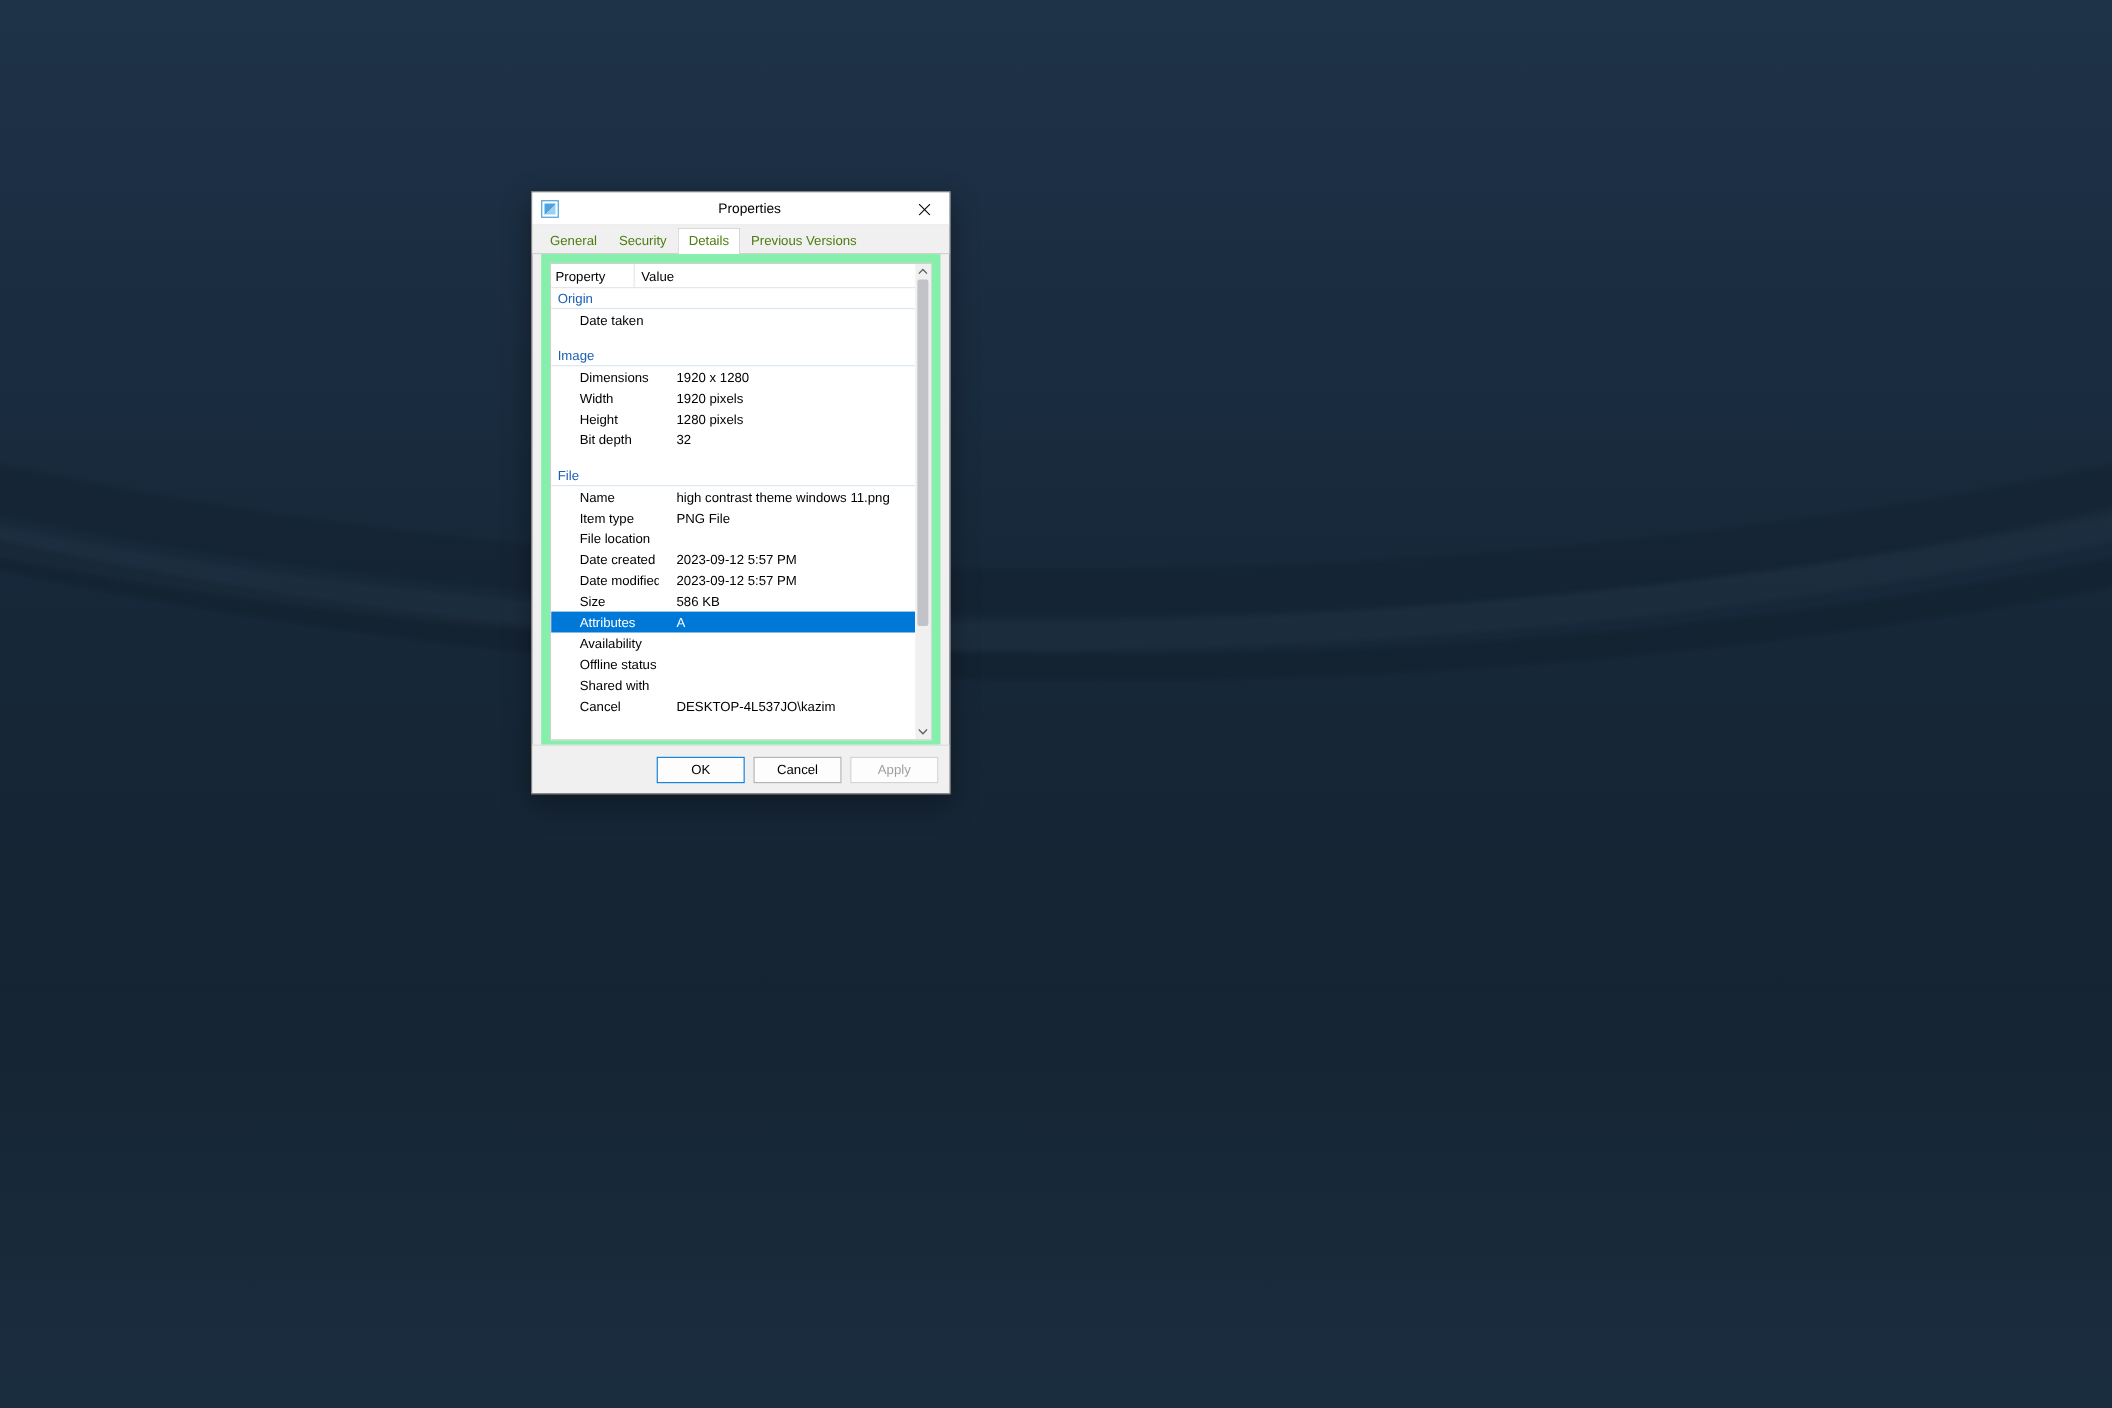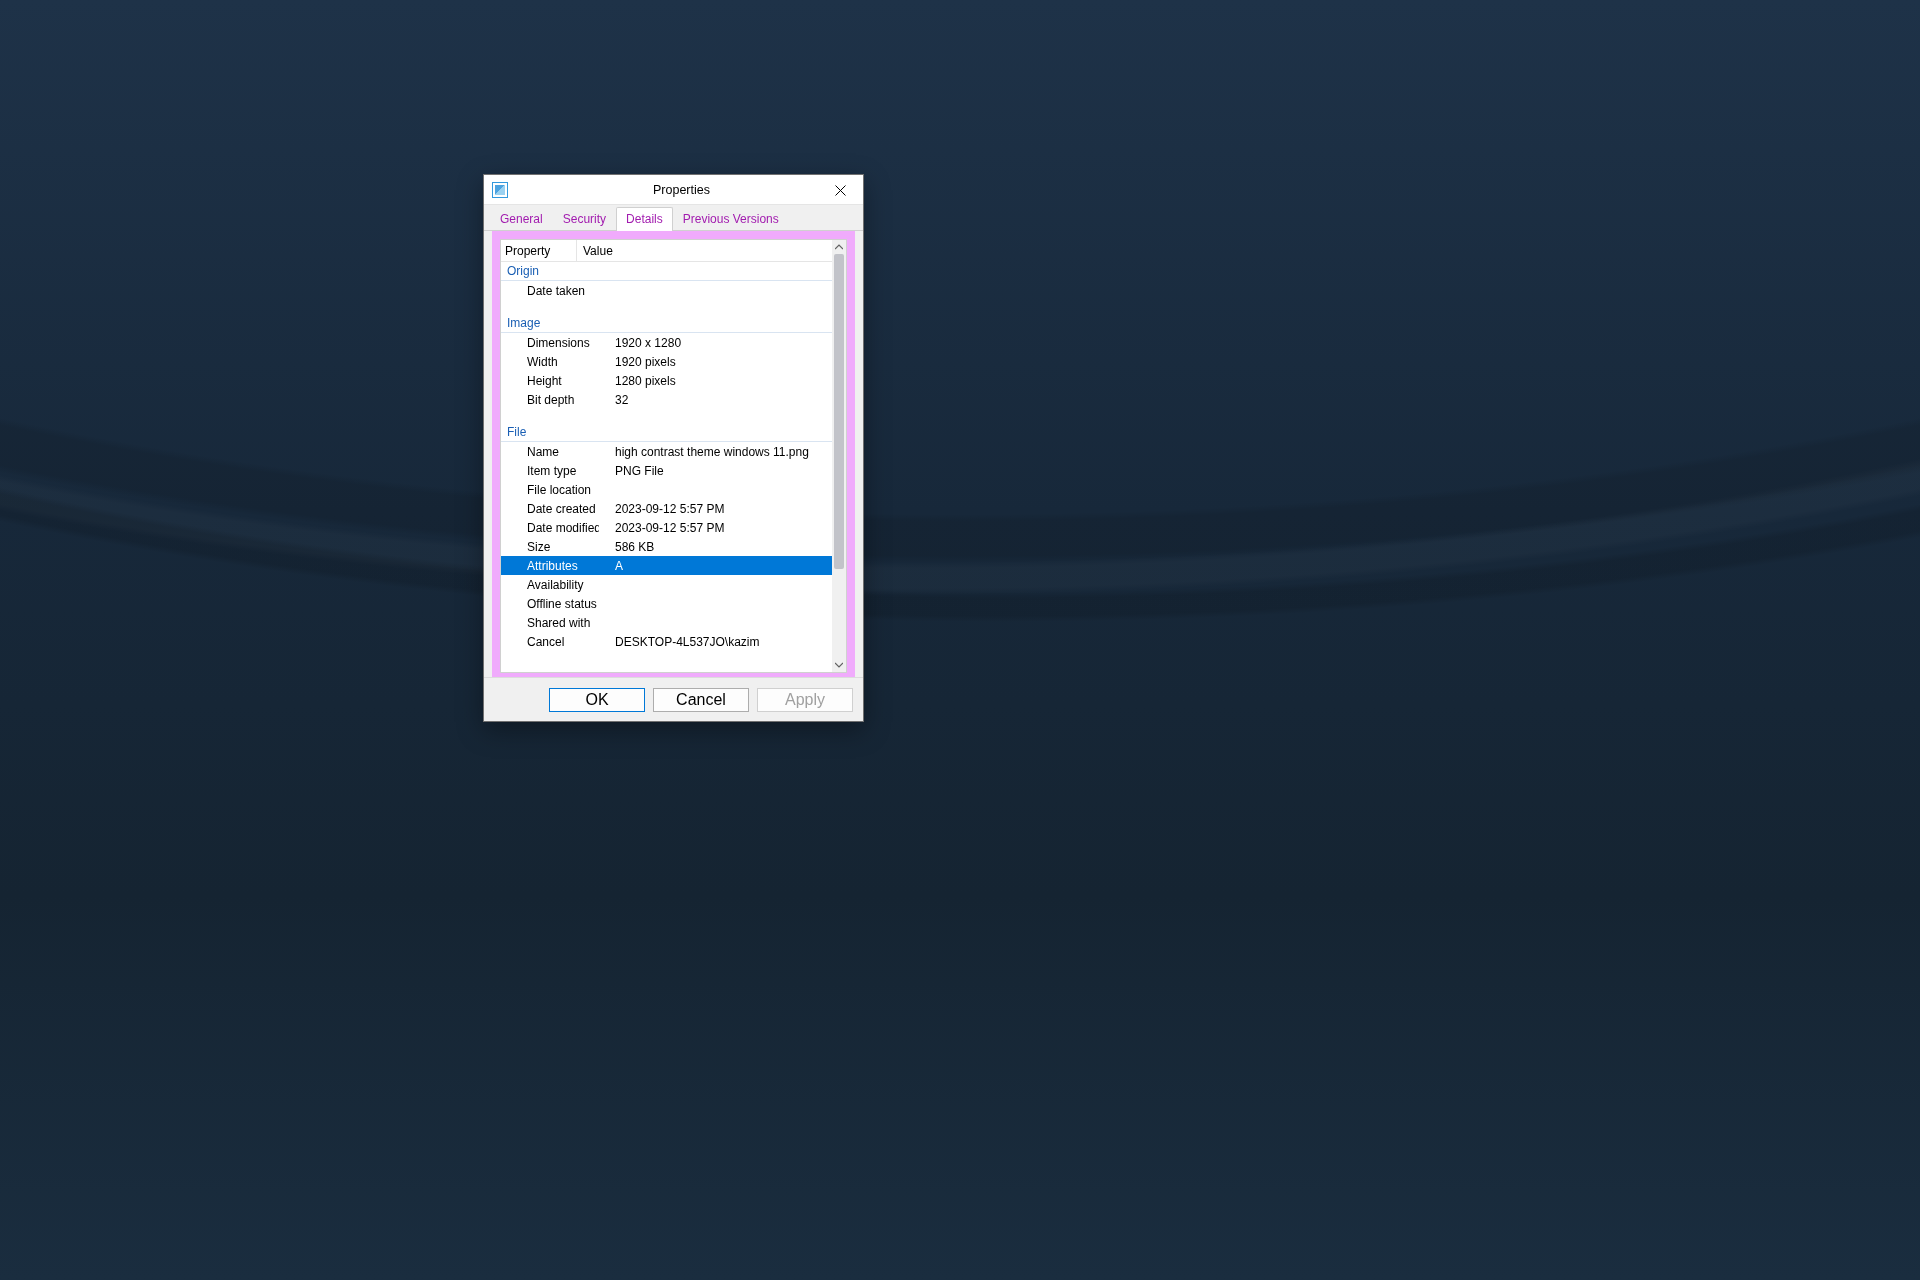--- a/index.html
+++ b/index.html
@@ -68,37 +68,37 @@
 
   .tabstrip {
     height: 26px;
     background: #f0f0f0;
     display:flex; align-items:flex-end;
     padding: 0 6px;
     border-bottom: 1px solid #d0d0d0;
     gap: 0;
   }
   .tab {
-    font-size: 12px; color:#a21caf;
+    font-size: 12px; color:#4d7c0f;
     padding: 4px 9px 5px;
     border: 1px solid transparent;
     border-bottom: none;
     cursor:pointer;
     position:relative; top:1px;
     white-space: nowrap;
   }
   .tab.active {
     background:#ffffff;
     border-color:#d0d0d0;
     border-top-left-radius:2px; border-top-right-radius:2px;
   }
 
   .tabpanel {
     flex:1;
-    background:#f0abfc;
+    background:#86efac;
     border-top:none;
     margin: 0 8px 8px 8px;
     display:flex; flex-direction:column;
   }
   .details-container {
     flex:1;
     border: 1px solid #d0d0d0;
     margin: 8px 8px 4px 8px;
     position:relative;
     overflow:hidden;
@@ -163,22 +163,22 @@
 
   .button-row {
     height: 44px;
     background:#f0f0f0;
     display:flex; justify-content:flex-end; align-items:center;
     gap:8px; padding: 0 10px;
     border-top:1px solid #dcdcdc;
     margin: 0 -8px -8px -8px;
   }
   .button-row button {
-    width: 96px; height: 24px;
-    font-size:16px;
+    width: 80px; height: 24px;
+    font-size:12px;
     border:1px solid #adadad;
     background:#fdfdfd;
     cursor:pointer;
     font-family:inherit;
   }
   .button-row button.primary {
     border-color:#0078d7;
     color:#000;
   }
   .button-row button.disabled {

